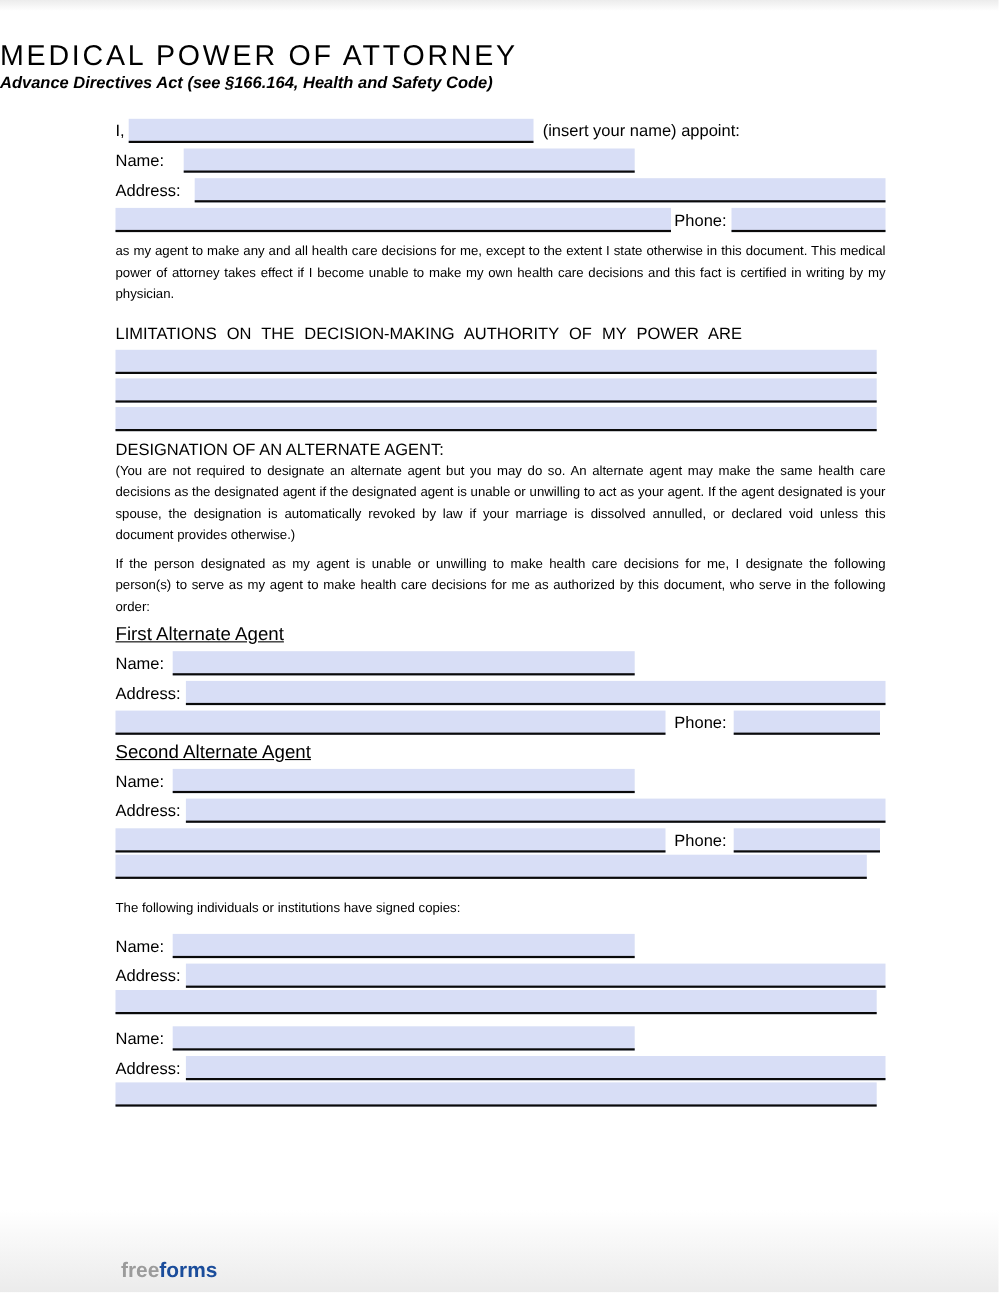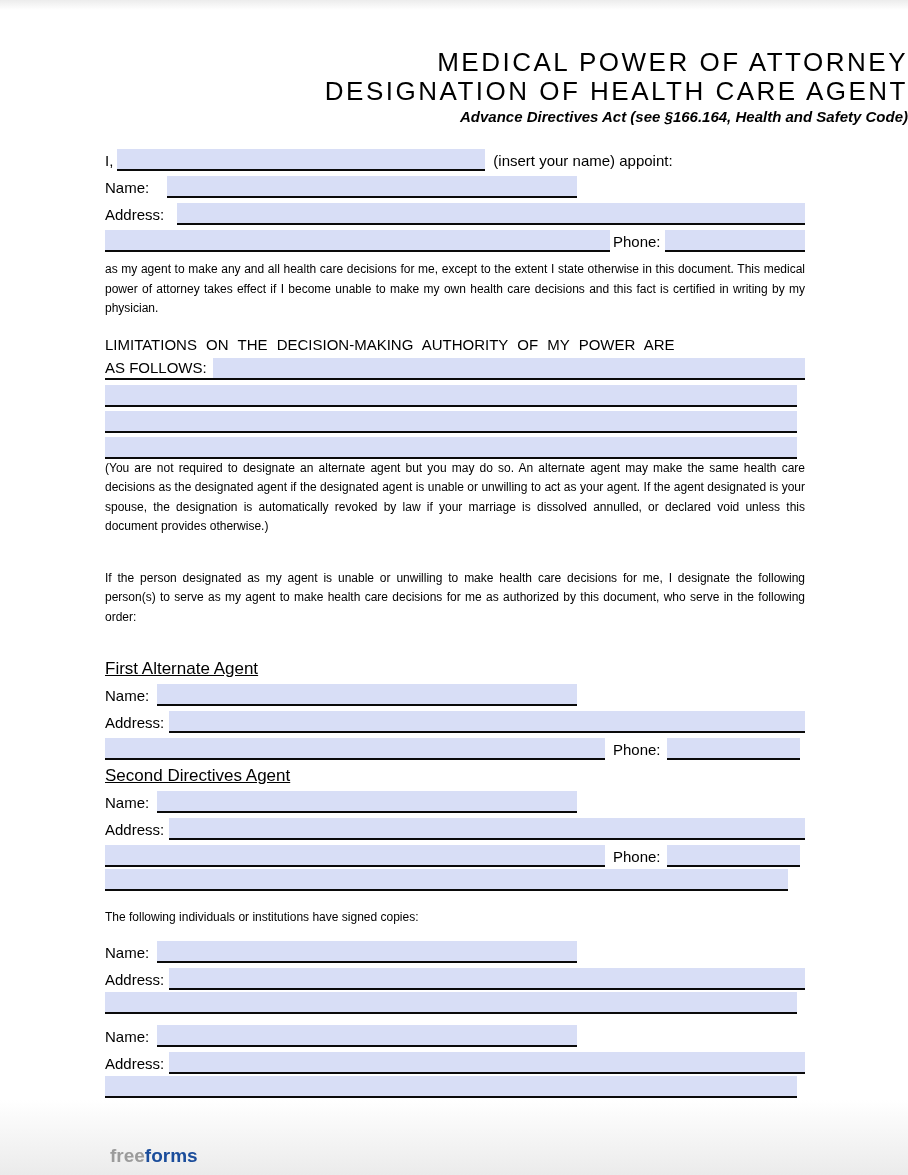--- a/index.html
+++ b/index.html
@@ -9,21 +9,21 @@
     width:908px; height:1175px;
     background:#ffffff;
     overflow:hidden;
     font-family:"Liberation Sans", sans-serif;
     color:#000;
   }
   .top-fade {
     position:absolute; top:0; left:0; right:0; height:10px;
     background:linear-gradient(180deg,#ececec 0%,#ffffff 100%);
   }
-  header { padding-top:48px; text-align:right; }
+  header { padding-top:36px; text-align:left; }
   .title { font-size:26px; line-height:29px; letter-spacing:2.5px; font-weight:400; }
   .subtitle { font-size:15px; line-height:19px; font-weight:700; margin-top:1px;font-style:italic; }
 
   .content { padding:18px 103px 0 105px; }
 
   .frow { display:flex; align-items:flex-end; height:27px; }
   .lbl { font-size:15px; line-height:21px; white-space:nowrap; }
   .field {
     display:inline-block; height:22px;
     background:var(--field-bg,#d8def6);
@@ -34,21 +34,21 @@
   .grow { flex:1 1 auto; }
   .w368{width:368px} .w410{width:410px} .w505{width:505px}
   .w420{width:420px} .w500{width:500px} .w395{width:395px}
   .w692{width:692px} .w683{width:683px}
   .ml3{margin-left:3px} .ml4{margin-left:4px} .ml5{margin-left:5px}
   .ml6{margin-left:6px} .ml8{margin-left:8px}
   .ml13{margin-left:13px} .ml18{margin-left:18px}
   .mr5{margin-right:5px}
   .mt2{margin-top:2px} .mt4{margin-top:4px} .mt5{margin-top:5px}
   .mt6{margin-top:6px} .mt8{margin-top:8px} .mt16{margin-top:16px}
-  .mt17{margin-top:32px} .mt20{margin-top:17px}
+  .mt17{margin-top:6px} .mt20{margin-top:17px}
 
   .para { font-size:12px; line-height:19.5px; text-align:justify; }
   .heading-caps { font-size:15px; line-height:19px; white-space:nowrap; }
   .spread { word-spacing:5px; }
   .follows-row { border-bottom:2px solid #0a0a0a; height:26px; }
   .blank-row {
     height:22px; background:var(--field-bg,#d8def6);
     border-bottom:2px solid #0a0a0a;
   }
   .subhead { font-size:17px; line-height:20px; text-decoration:underline; }
@@ -64,21 +64,20 @@
   .logo-forms { color:var(--logo-forms,#1b4d9b); }
 </style>
 </head>
 <body>
 
 <div class="page">
   <div class="top-fade"></div>
 
   <header>
     <div class="title">MEDICAL POWER OF ATTORNEY</div>
-    <div class="title">DESIGNATION OF HEALTH CARE AGENT</div>
     <div class="subtitle">Advance Directives Act (see §166.164, Health and Safety Code)</div>
   </header>
 
   <div class="content">
 
     <div class="frow">
       <span class="lbl">I,</span>
       <span class="field w368 ml4"></span>
       <span class="lbl ml8">(insert your name) appoint:</span>
     </div>
@@ -92,47 +91,44 @@
     </div>
     <div class="frow">
       <span class="field w505"></span>
       <span class="lbl ml3">Phone:</span>
       <span class="field grow ml4"></span>
     </div>
 
     <p class="para mt8">as my agent to make any and all health care decisions for me, except to the extent I state otherwise in this document.  This medical power of attorney takes effect if I become unable to make my own health care decisions and this fact is certified in writing by my physician.</p>
 
     <div class="heading-caps spread mt16">LIMITATIONS ON THE DECISION-MAKING AUTHORITY OF MY POWER ARE</div>
-    <div class="frow follows-row">
-      <span class="lbl">AS FOLLOWS:</span>
-      <span class="field noline grow ml6"></span>
-    </div>
     <div class="blank-row w692 mt5"></div>
     <div class="blank-row w692 mt4"></div>
     <div class="blank-row w692 mt4"></div>
 
+    <div class="heading-caps mt8">DESIGNATION OF AN ALTERNATE AGENT:</div>
     <p class="para">(You are not required to designate an alternate agent but you may do so.  An alternate agent may make the same health care decisions as the designated agent if the designated agent is unable or unwilling to act as your agent. If the agent designated is your spouse, the designation is automatically revoked by law if your marriage is dissolved annulled, or declared void unless this document provides otherwise.)</p>
     <p class="para mt17">If the person designated as my agent is unable or unwilling to make health care decisions for me, I designate the following person(s) to serve as my agent to make health care decisions for me as authorized by this document, who serve in the following order:</p>
 
     <div class="subhead mt17">First Alternate Agent</div>
     <div class="frow">
       <span class="lbl">Name:</span>
       <span class="field w420 ml8"></span>
     </div>
     <div class="frow">
       <span class="lbl">Address:</span>
       <span class="field grow ml5"></span>
     </div>
     <div class="frow">
       <span class="field w500"></span>
       <span class="lbl ml8">Phone:</span>
       <span class="field grow ml6 mr5"></span>
     </div>
 
-    <div class="subhead mt6">Second Directives Agent</div>
+    <div class="subhead mt6">Second Alternate Agent</div>
     <div class="frow">
       <span class="lbl">Name:</span>
       <span class="field w420 ml8"></span>
     </div>
     <div class="frow">
       <span class="lbl">Address:</span>
       <span class="field grow ml5"></span>
     </div>
     <div class="frow">
       <span class="field w500"></span>

